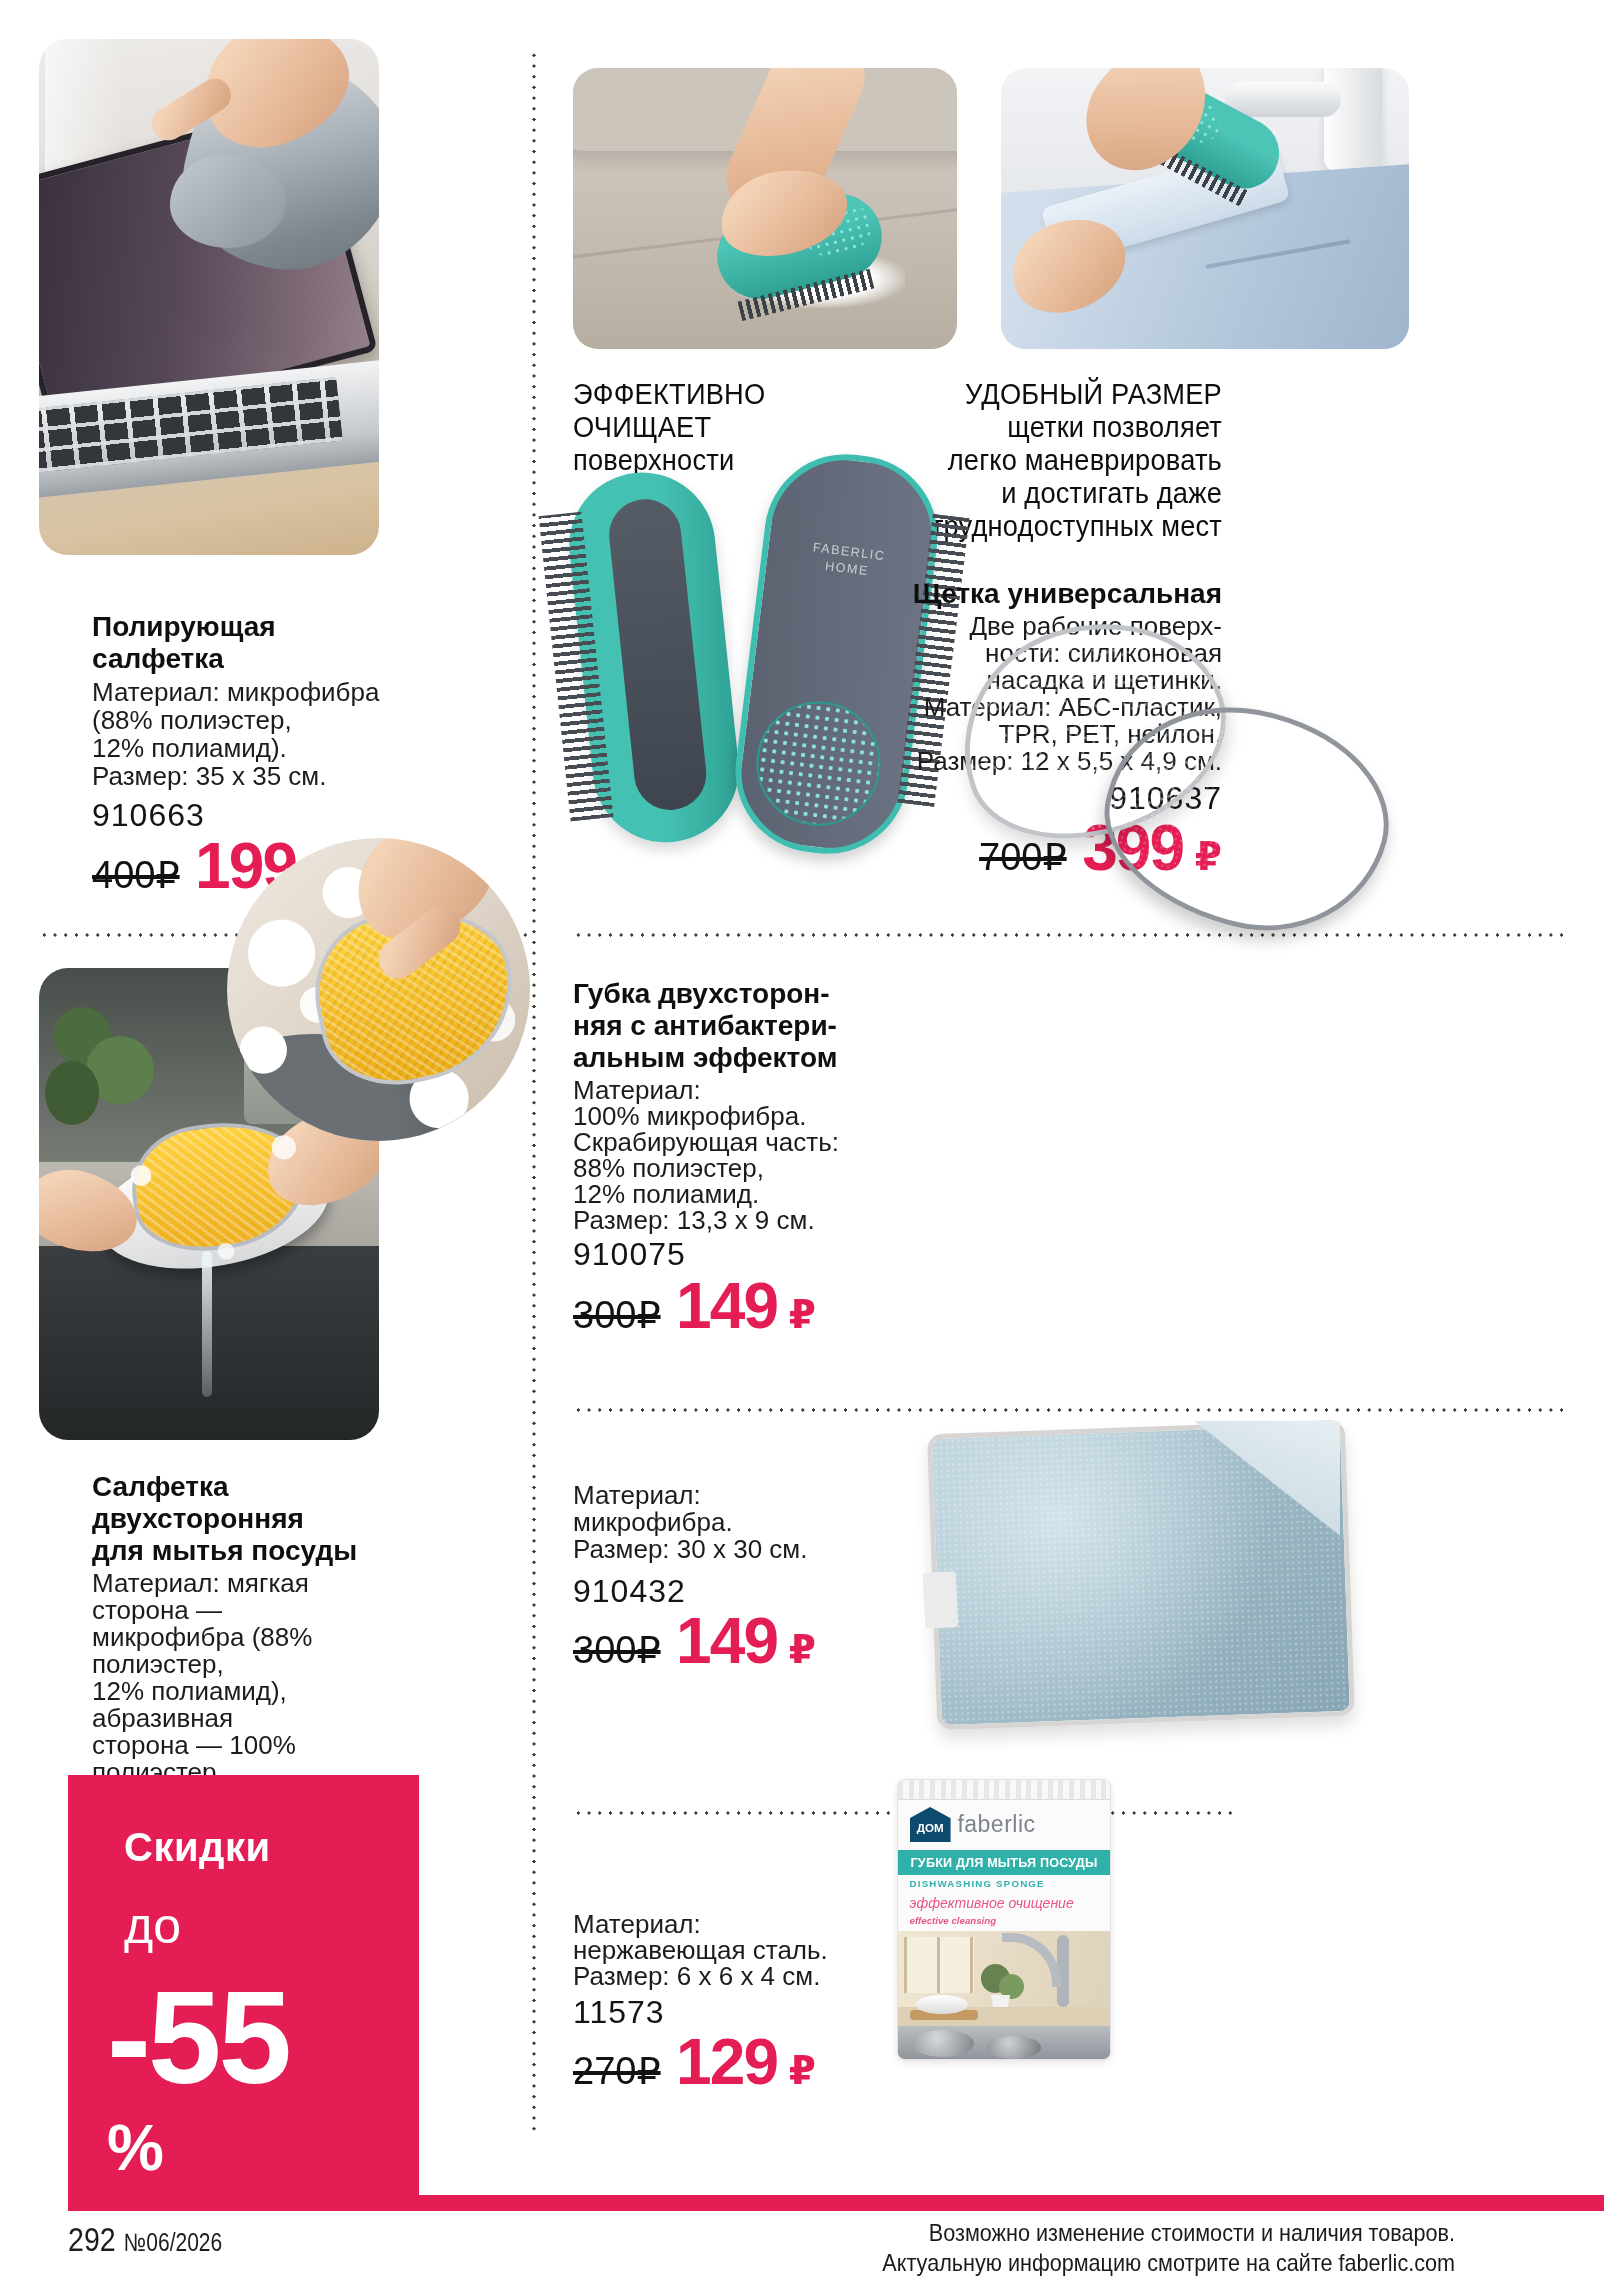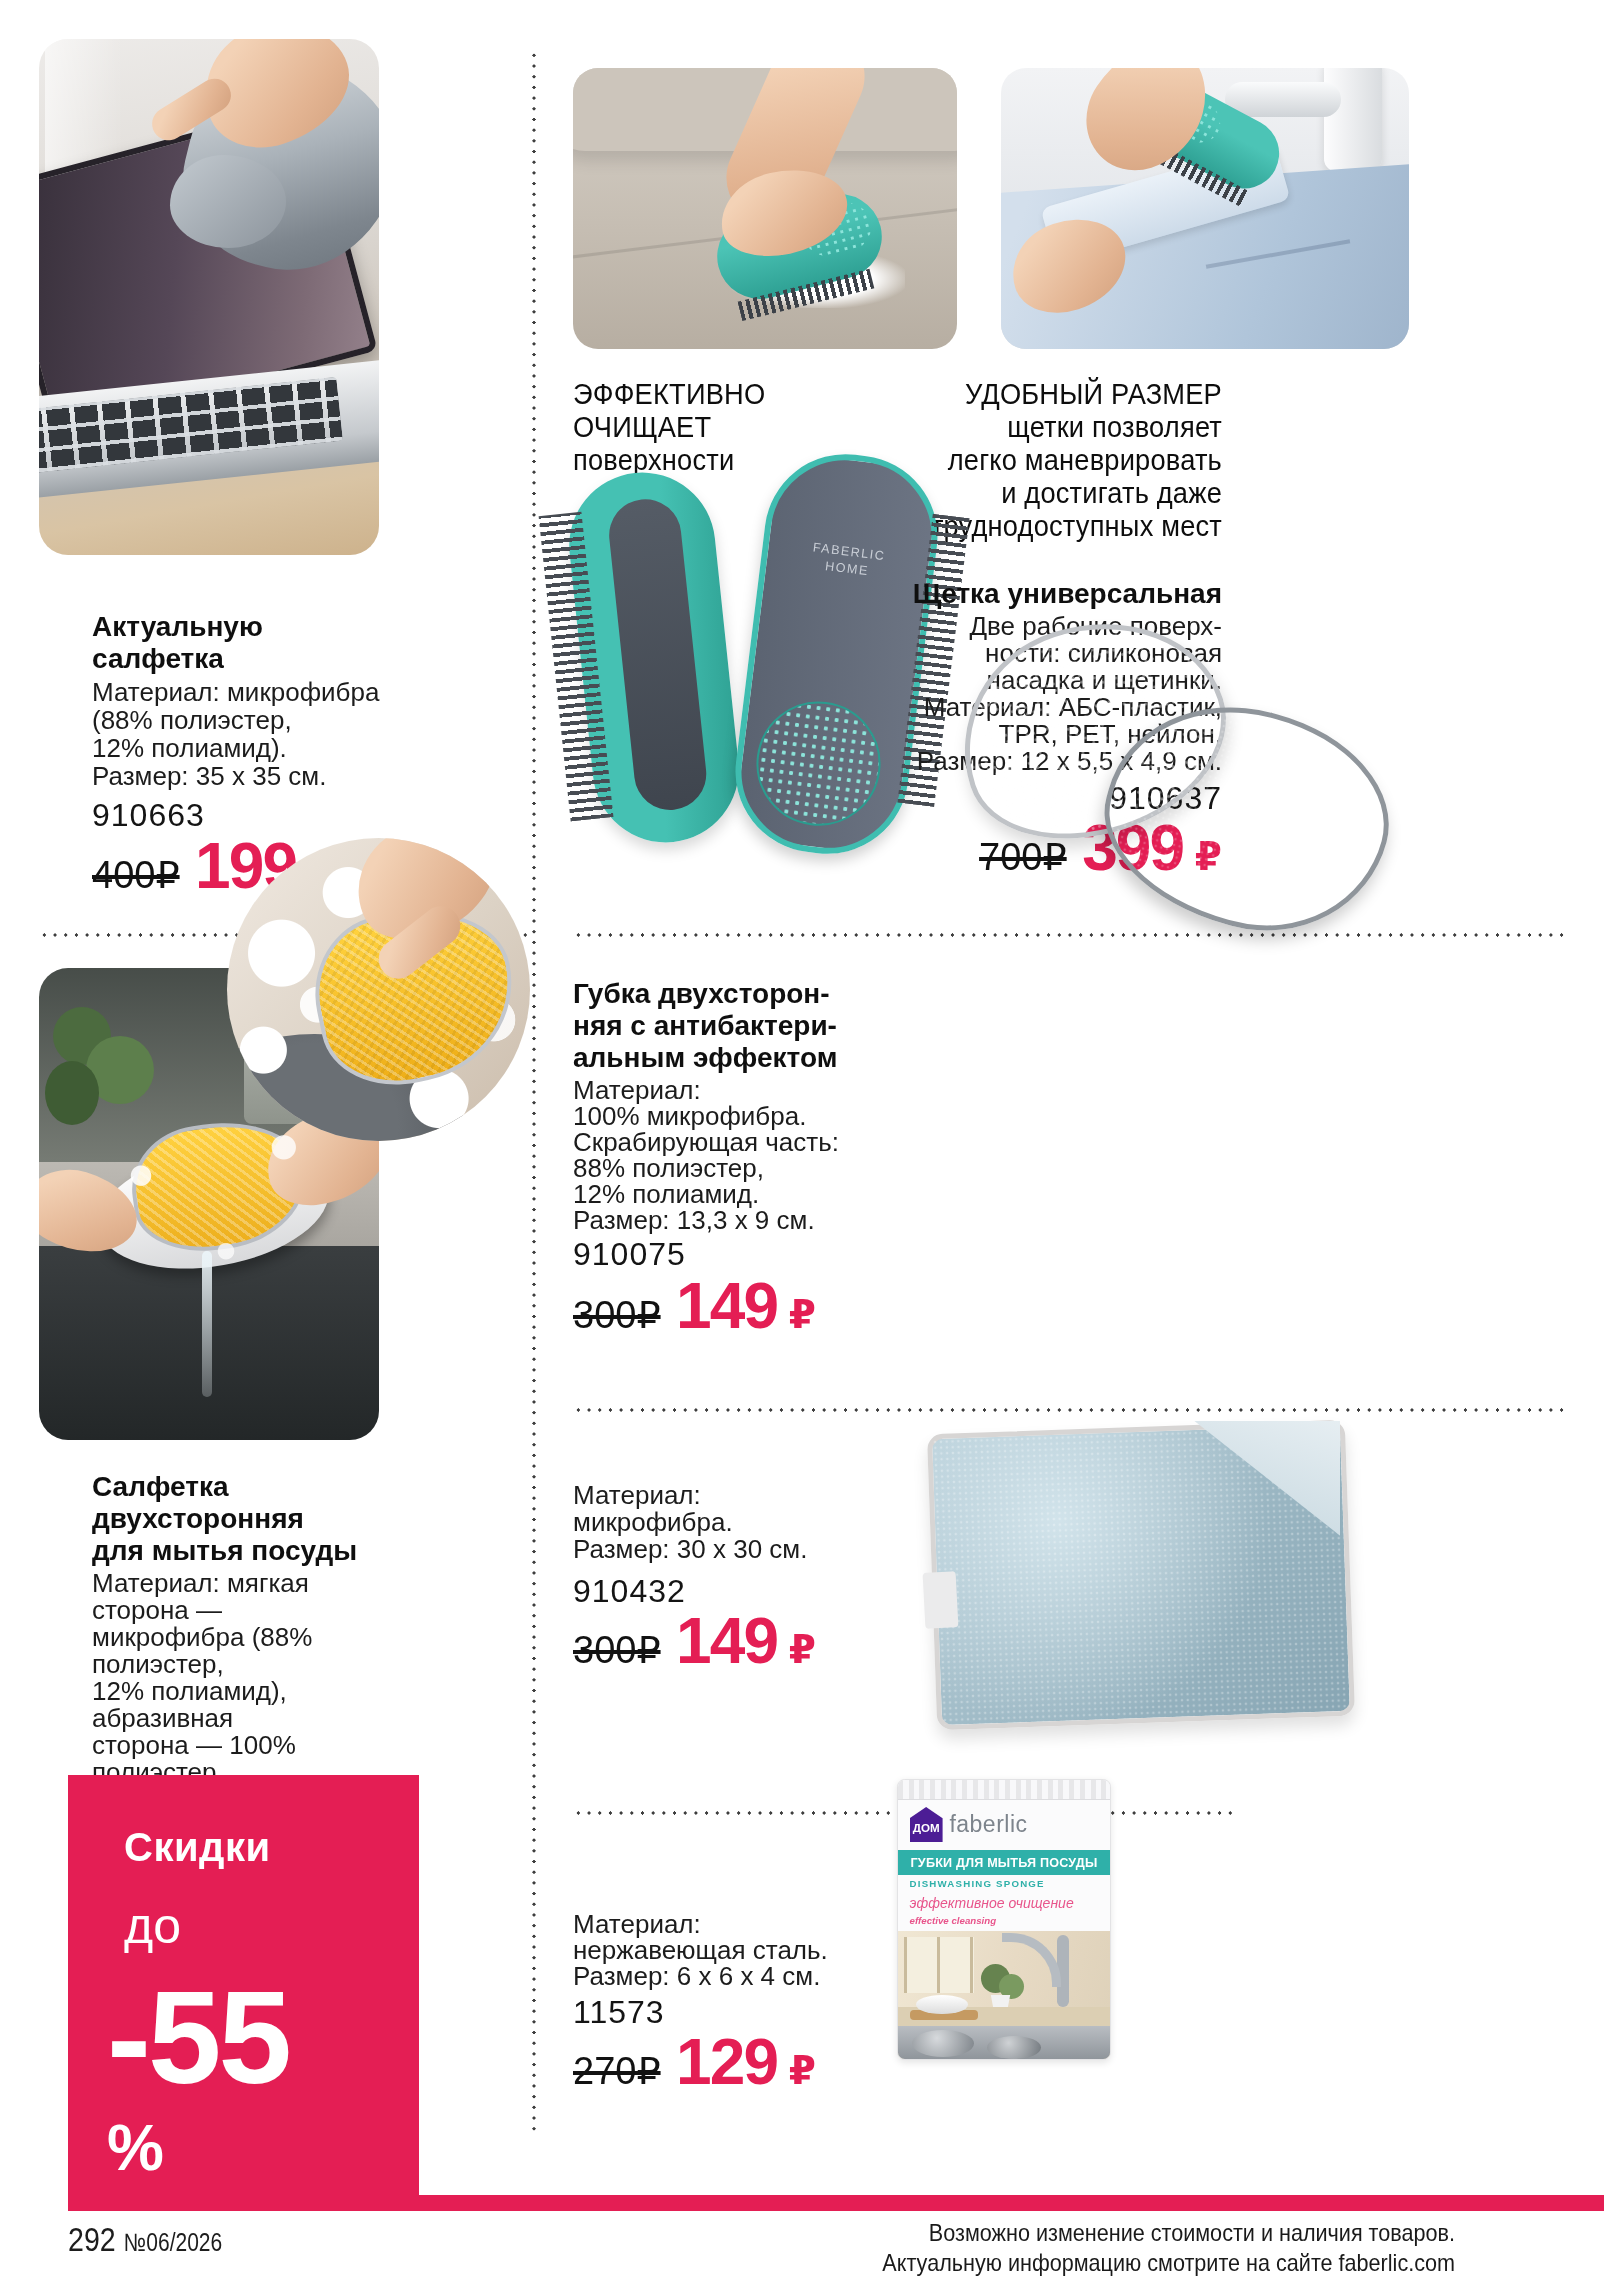--- a/index.html
+++ b/index.html
@@ -47,21 +47,21 @@
         radial-gradient(circle at 36% 30%,rgba(255,255,255,.85),rgba(255,255,255,0) 42%),
         repeating-radial-gradient(circle at 52% 58%,#d9d9d9 0 1.9px,#93959
 
 8 1.9px 3.9px,#64666a 3.9px 5.8px),
         radial-gradient(circle,#9a9c9e,#4b4d50);}
   .pkg{position:absolute;left:897px;top:1779px;width:212px;height:279px;background:#fbfbfc;border:1px solid #e3e3e5;
        border-radius:7.8px;box-shadow:0 2.9px 7.8px rgba(0,0,0,.10);overflow:hidden;}
   .pkg-seal{position:absolute;left:0;top:0;width:100%;height:19.4px;
        background:repeating-linear-gradient(90deg,#e7e7e9 0 4.9px,#f8f8fa 4.9px 10.7px);border-bottom:1.9px solid #dddde0;}
   .pkg-logo-row{position:absolute;left:11.6px;top:27px;display:flex;align-items:center;gap:6.8px;}
-  .dom-badge{width:33px;height:35px;background:#4c1d95;display:flex;align-items:center;justify-content:center;
+  .dom-badge{width:41px;height:35px;background:#0c4a6e;display:flex;align-items:center;justify-content:center;
        clip-path:polygon(50% 0,100% 32%,100% 100%,0 100%,0 32%);color:#fff;font-weight:700;font-size:11.6px;padding-top:5.8px;box-sizing:border-box;}
   .pkg-brand{font-size:23px;color:#7d848c;letter-spacing:0.5px;}
   .pkg-banner{position:absolute;left:0;top:70px;width:100%;height:25px;background:#2fb0a9;color:#fff;font-weight:700;
        font-size:12.6px;display:flex;align-items:center;justify-content:center;letter-spacing:0.2px;}
   .pkg-sub{position:absolute;left:11.6px;top:98px;color:#2fb0a9;font-weight:700;font-size:9.7px;letter-spacing:1.2px;}
   .pkg-tag-ru{position:absolute;left:11.6px;top:115px;color:#e8548b;font-style:italic;font-size:14px;}
   .pkg-tag-en{position:absolute;left:11.6px;top:135px;color:#e8548b;font-style:italic;font-weight:700;font-size:9.7px;}
   .pkg-scene{position:absolute;left:0;top:151px;width:100%;height:128px;
        background:linear-gradient(105deg,#f0e7d3,#e7dac4 50%,#ded1b9);}
 </style>
@@ -141,21 +141,21 @@
     <div class="desc" style="line-height:27px">Две рабочие поверх-<br>ности: силиконовая<br>насадка и щетинки.<br>Материал: АБС-пластик,<br>TPR, PET, нейлон.<br>Размер: 12 x 5,5 x 4,9 см.</div>
     <div class="code" style="margin-top:5.8px">910637</div>
     <div class="price-row right-align" style="margin-top:3.9px">
       <span class="old">700₽</span>
       <span class="new">399</span>
       <span class="rub">₽</span>
     </div>
   </div>
 
   <div class="prod" style="left:92px;top:611px;width:301px">
-    <div class="title">Актуальную салфетка</div>
+    <div class="title">Полирующая салфетка</div>
     <div class="desc">Материал: микрофибра<br>(88% полиэстер,<br>12% полиамид).<br>Размер: 35 x 35 см.</div>
     <div class="code">910663</div>
     <div class="price-row">
       <span class="old">400₽</span>
       <span class="new">199</span>
       <span class="rub">₽</span>
     </div>
   </div>
 
   <div class="abs" style="left:959px;top:621px;width:412px;height:301px">

